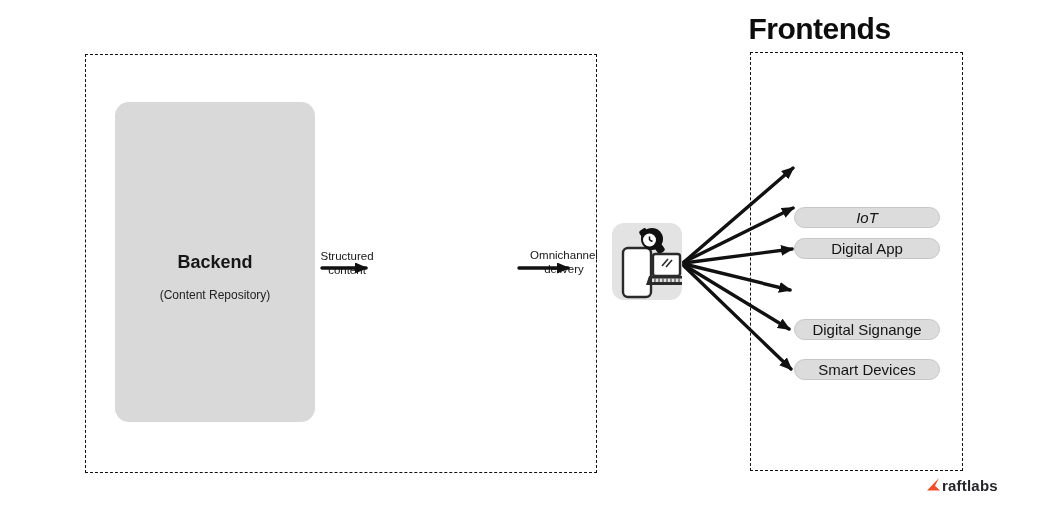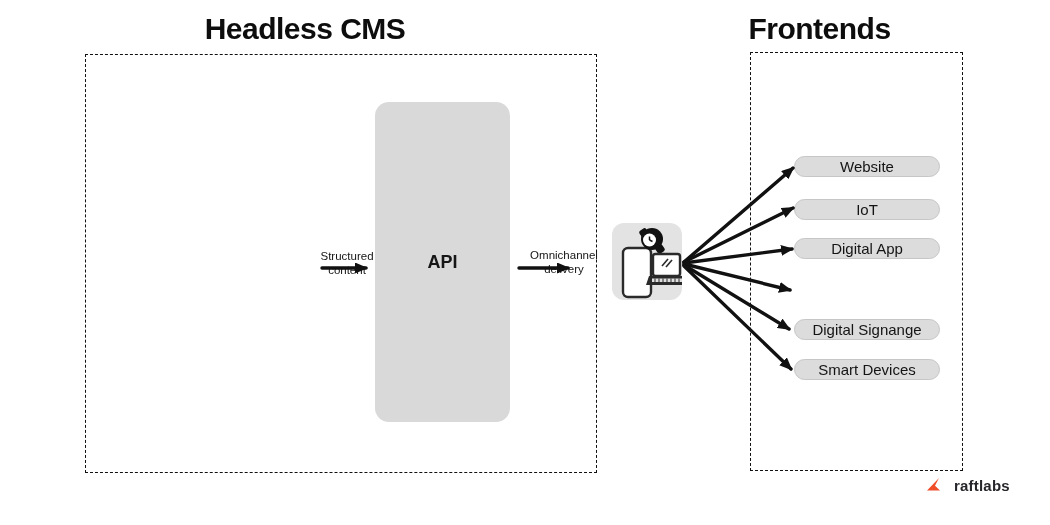--- a/index.html
+++ b/index.html
@@ -41,46 +41,46 @@
     position:absolute;left:612px;top:223px;width:70px;height:77px;
     background:#e3e3e3;border-radius:12px;
   }
   .pill{
     position:absolute;left:794px;width:146px;height:21px;
     background:#dcdcdc;border:1px solid #c6c6c6;border-radius:11px;
     display:flex;align-items:center;justify-content:center;
     font-size:15px;color:#141414;box-sizing:border-box;
   }
   .pill-0{top:156px;}
-  .pill-1{top:199px;}
+  .pill-1{top:207px;font-style:italic;}
   .pill-2{top:238px;}
   .pill-3{top:279px;}
   .pill-4{top:319px;}
   .pill-5{top:359px;}
   .arrow-layer{position:absolute;left:0;top:0;width:1050px;height:525px;pointer-events:none;}
   .brand{
-    position:absolute;left:926px;top:477px;display:flex;align-items:flex-start;gap:12px;
+    position:absolute;left:926px;top:477px;display:flex;align-items:flex-start;gap:0;
   }
   .brand-text{font-size:15px;font-weight:700;color:#26262b;letter-spacing:0.2px;}
 </style>
 </head>
 <body>
 
 <div class="canvas">
 
-  <div class="section-title cms-title">Headless CMS</div>
   <div class="section-title fe-title">Frontends</div>
 
   <div class="dashed-box cms-box"></div>
   <div class="dashed-box fe-box"></div>
 
+  <div class="gray-node backend-node">
+    <div class="node-label backend-label">Backend</div>
+    <div class="backend-sublabel">(Content Repository)</div>
+  </div>
 
-  <div class="gray-node api-node">
-    <div class="node-label api-label">API</div>
-  </div>
 
   <div class="flow-label structured-label">Structured content</div>
   <div class="flow-label omni-label">Omnichannel delivery</div>
 
   <div class="hub">
     <svg width="70" height="77" viewBox="0 0 70 77">
 
       <g>
         <rect x="11" y="25" width="28" height="49" rx="5" fill="#ffffff" stroke="#2a2a2a" stroke-width="2.4"></rect>
       </g>
@@ -106,21 +106,20 @@
           <line x1="51" y1="55.5" x2="51" y2="59"></line>
             <line x1="55" y1="55.5" x2="55" y2="59"></line>
           <line x1="59" y1="55.5" x2="59" y2="59"></line>
             <line x1="63" y1="55.5" x2="63" y2="59"></line>
           <line x1="67" y1="55.5" x2="67" y2="59"></line>
         </g>
       </g>
     </svg>
   </div>
 
-  <div class="pill pill-0">Website</div>
   <div class="pill pill-1">IoT</div>
   <div class="pill pill-2">Digital App</div>
   <div class="pill pill-4">Digital Signange</div>
   <div class="pill pill-5">Smart Devices</div>
 
   <svg class="arrow-layer" viewBox="0 0 1050 525">
     <defs>
       <marker id="ah" markerUnits="userSpaceOnUse" markerWidth="13" markerHeight="11" viewBox="0 0 13 11" refX="11" refY="5.5" orient="auto">
         <path d="M0,0 L13,5.5 L0,11 Z" fill="#111"></path>
       </marker>

